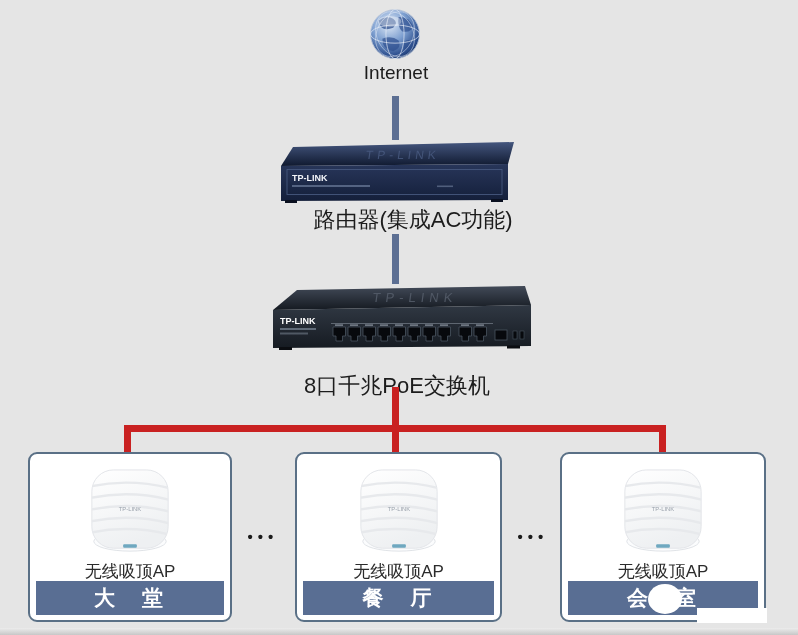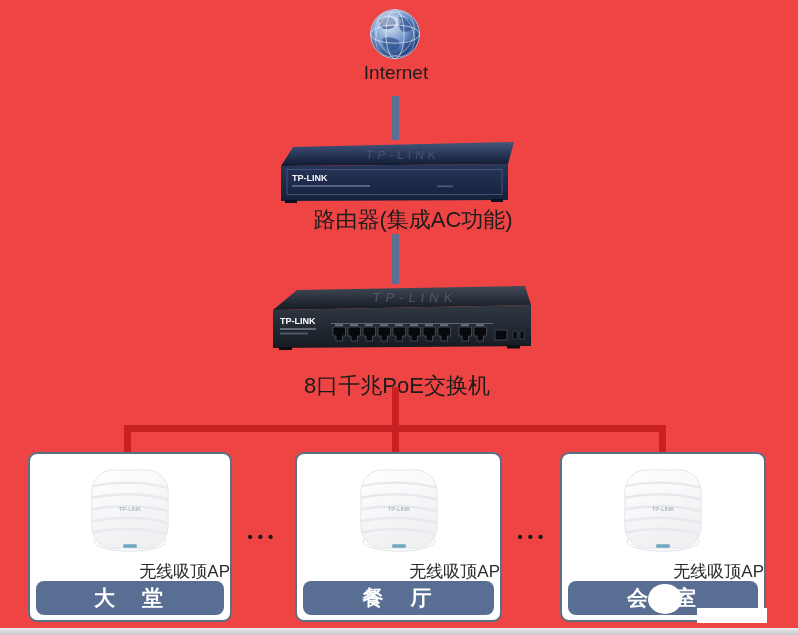--- a/index.html
+++ b/index.html
@@ -1,29 +1,29 @@
 <!DOCTYPE html>
 <html><head>
 <meta charset="utf-8">
 <style>
   html,body{margin:0;padding:0;background:#ffffff;}
   body{font-family:"Liberation Sans","DejaVu Sans",sans-serif;}
-  .canvas{position:relative;width:798px;height:635px;background:#ef4444;overflow:hidden;}
+  .canvas{position:relative;width:798px;height:635px;background:#e5e5e5;overflow:hidden;}
   .abs{position:absolute;}
   .cap{color:#1c1c1c;text-align:center;white-space:nowrap;}
   .vline{width:7px;}
   .cable{background:#5c6f93;}
   .poe{background:#c92121;}
   
   .legend-line{height:5px;border-radius:1px;}
   .legend-label{font-size:21px;color:#161616;}
   
   .ap-box{border:2px solid #5a7086;border-radius:9px;background:#ffffff;box-sizing:border-box;}
-  .ap-caption{position:absolute;left:0;right:0;top:106px;font-size:17px;color:#2b2b2b;text-align:right;}
-  .room-bar{position:absolute;left:6px;right:6px;bottom:5px;height:34px;background:#596e93;border-radius:8px;
+  .ap-caption{position:absolute;left:0;right:0;top:106px;font-size:17px;color:#2b2b2b;text-align:center;}
+  .room-bar{position:absolute;left:6px;right:6px;bottom:5px;height:34px;background:#596e93;border-radius:0;
             color:#ffffff;font-size:21px;font-weight:bold;text-align:center;line-height:34px;letter-spacing:3px;}
   .ap-svg{position:absolute;top:13px;left:50%;margin-left:-47px;}
   .dots{font-size:15px;font-weight:bold;color:#1b1b1b;letter-spacing:5px;text-align:center;}
   .wm{background:#ffffff;}
   .bottom-band{background:linear-gradient(#ececec,#c7c7c7);}
 </style>
 </head>
 <body>
 
 <div class="canvas">

